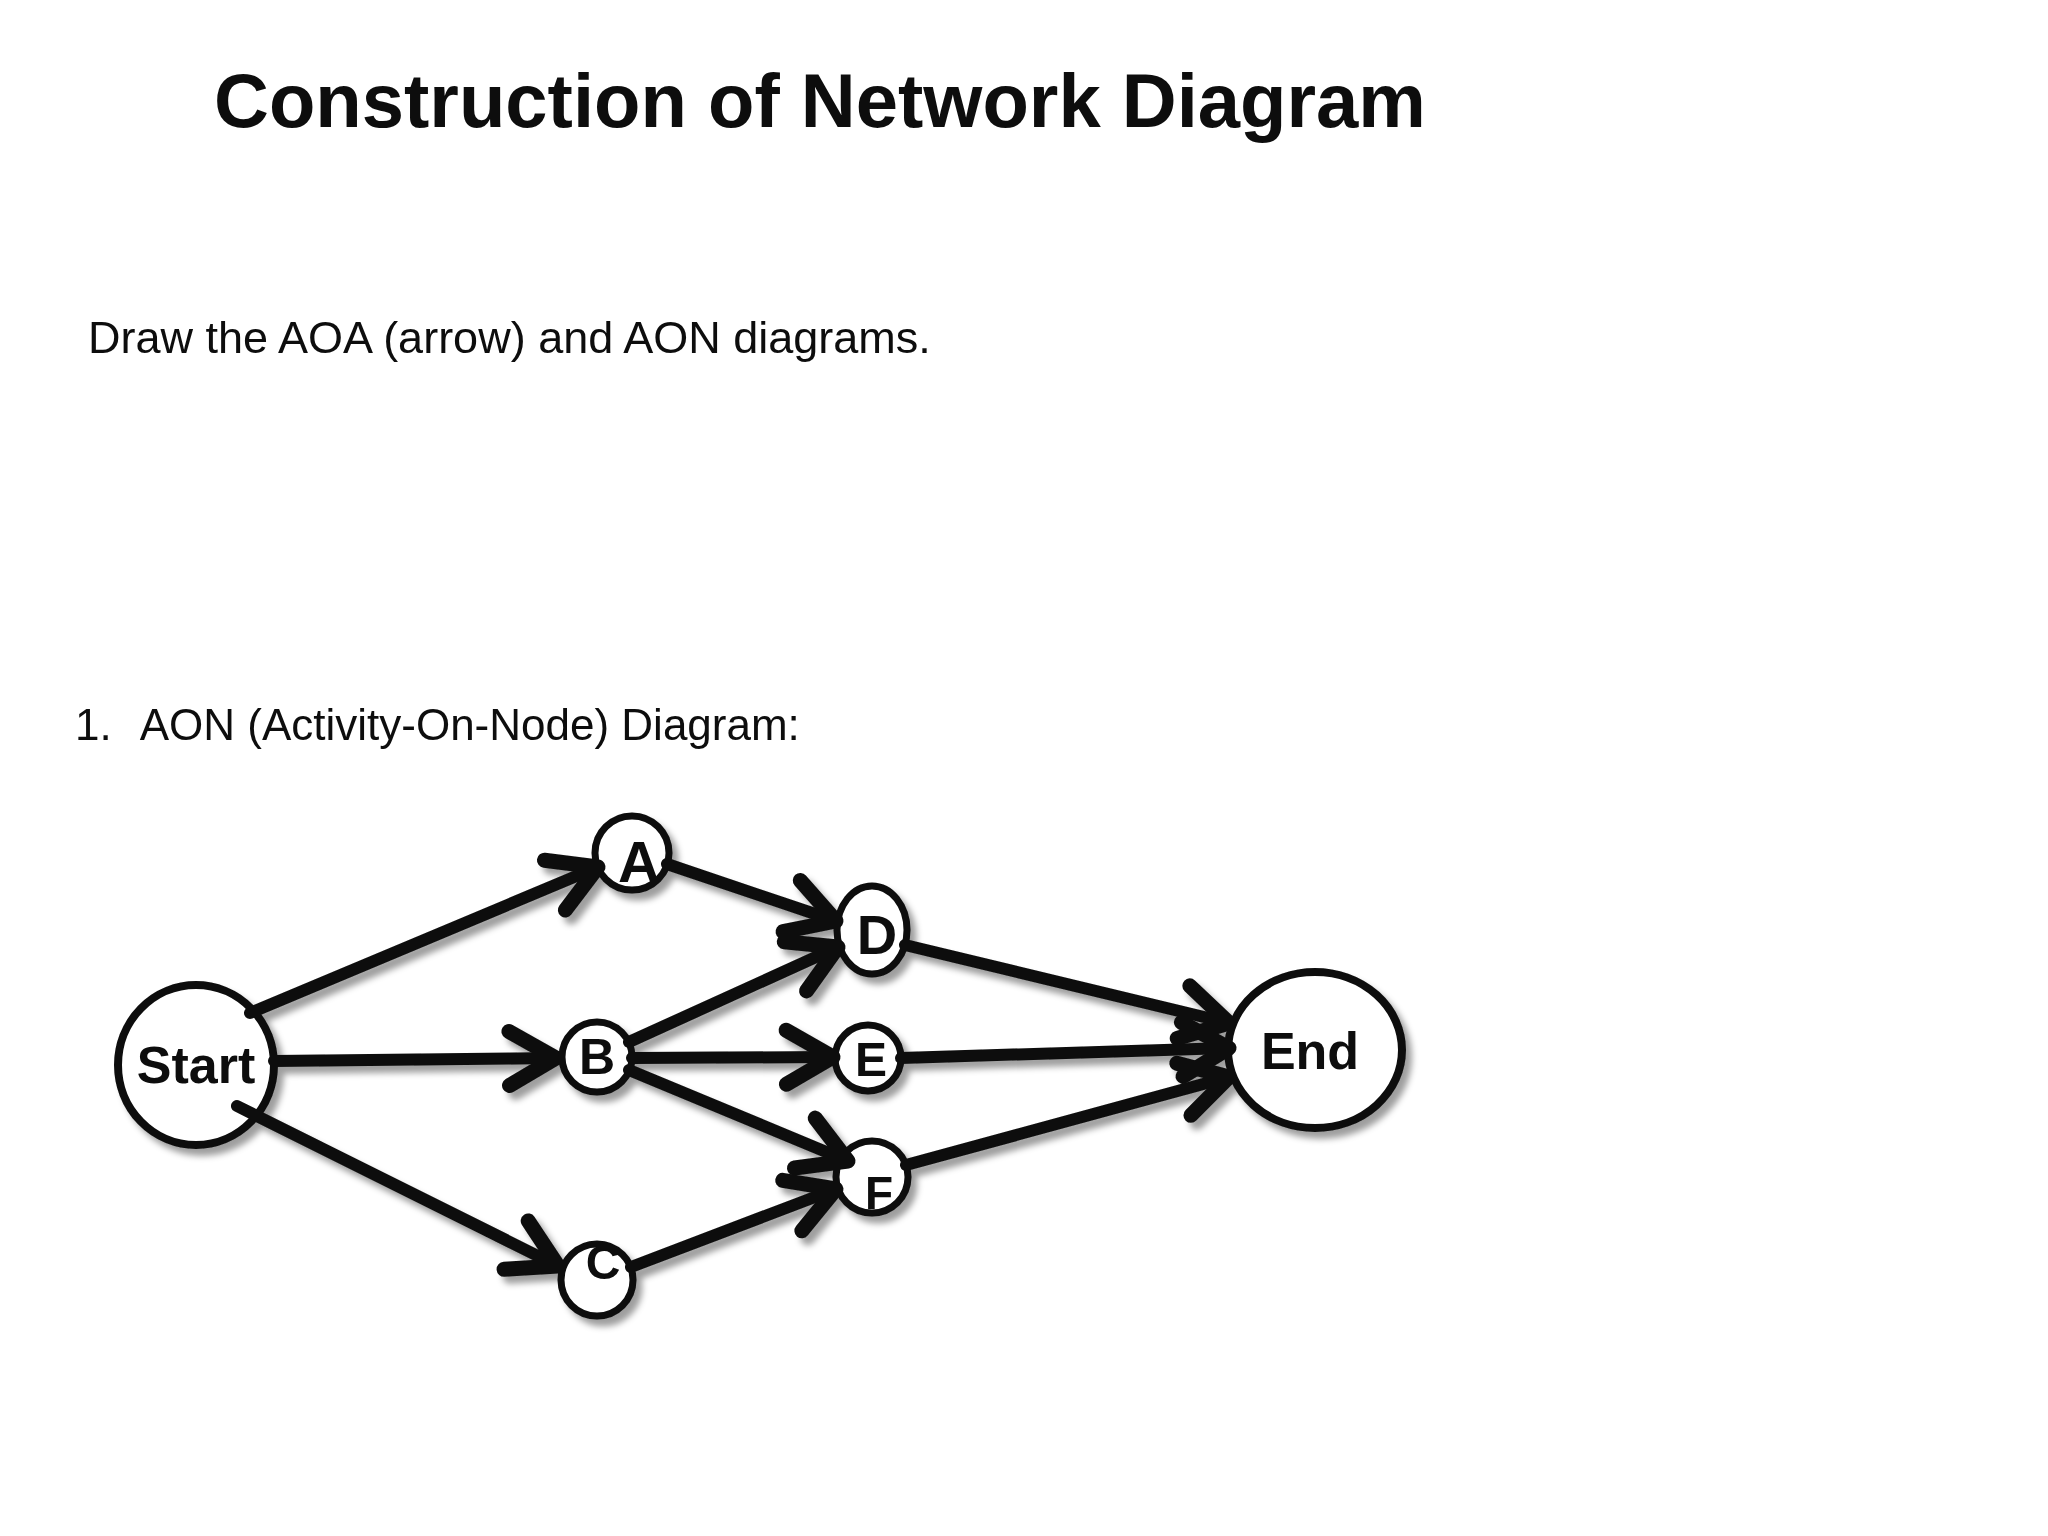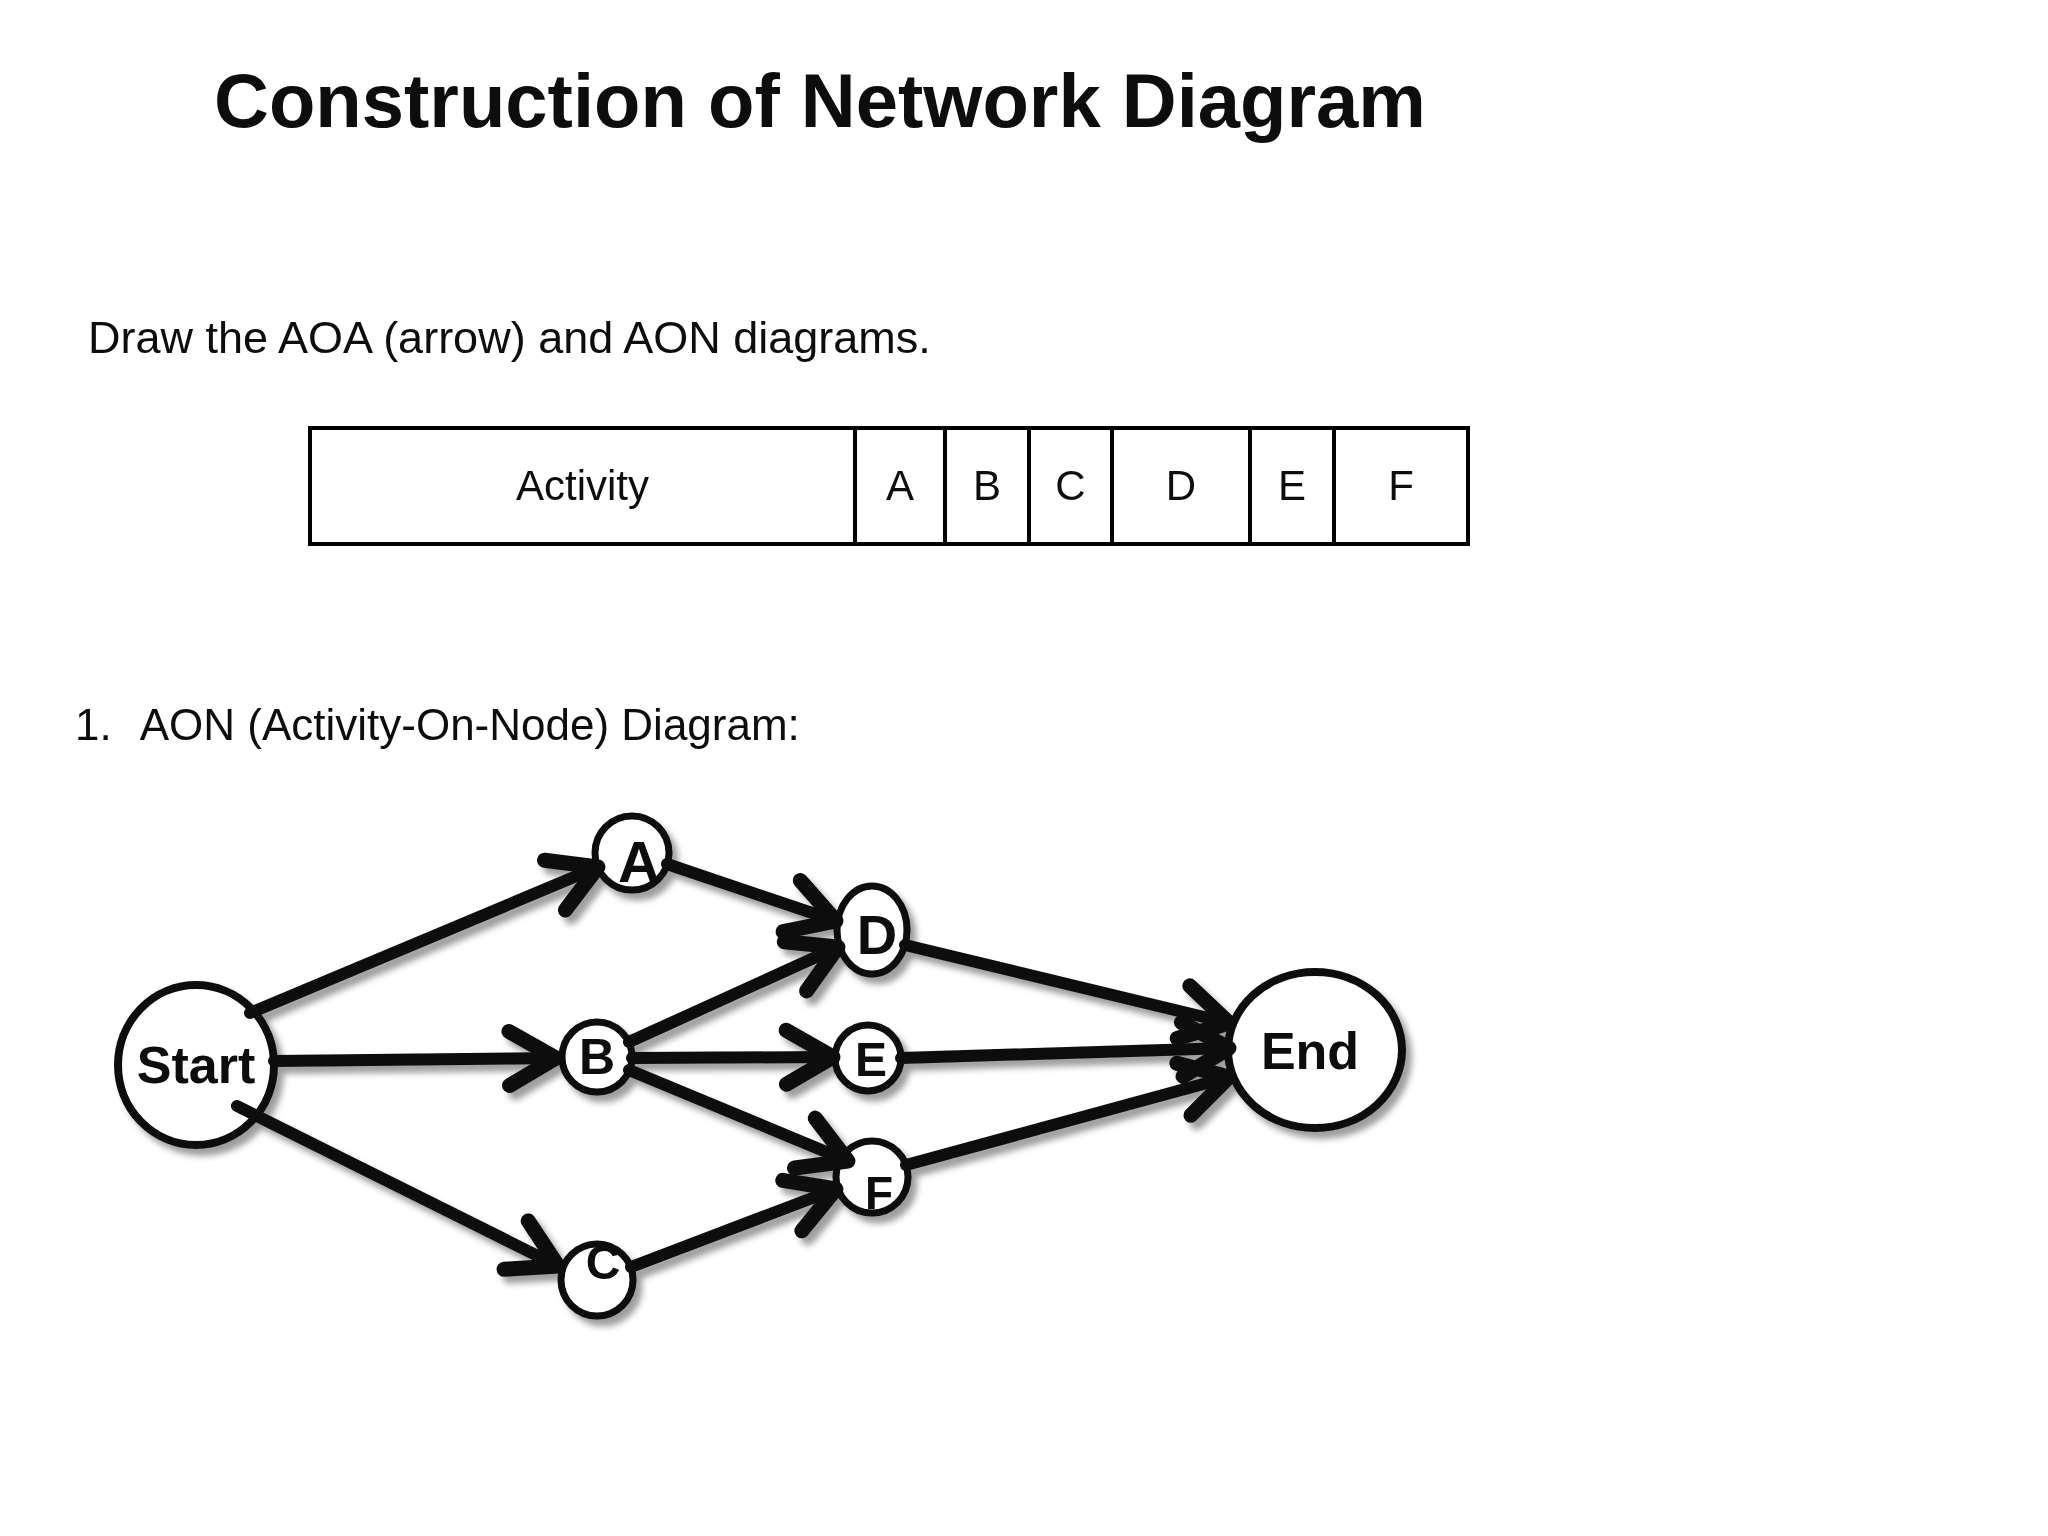--- a/index.html
+++ b/index.html
@@ -52,29 +52,20 @@
     <colgroup>
       <col style="width:545px">
         <col style="width:90px">
         <col style="width:84px">
       <col style="width:83px">
         <col style="width:138px">
         <col style="width:84px">
         <col style="width:134px">
     </colgroup>
     <tbody>
-        <tr class="r1">
-      <td>Activity</td>
-      <td>A</td>
-      <td>B</td>
-      <td>C</td>
-      <td>D</td>
-      <td>E</td>
-      <td>F</td>
-    </tr>
   </tbody>
     </table>
 
   <div class="heading">
     <span class="num">1.</span><span>AON (Activity-On-Node) Diagram:</span>
   </div>
 
   <svg class="diagram" width="2048" height="1536" viewBox="0 0 2048 1536">
     <defs>
       <filter id="ds" x="-10%" y="-10%" width="125%" height="125%">

